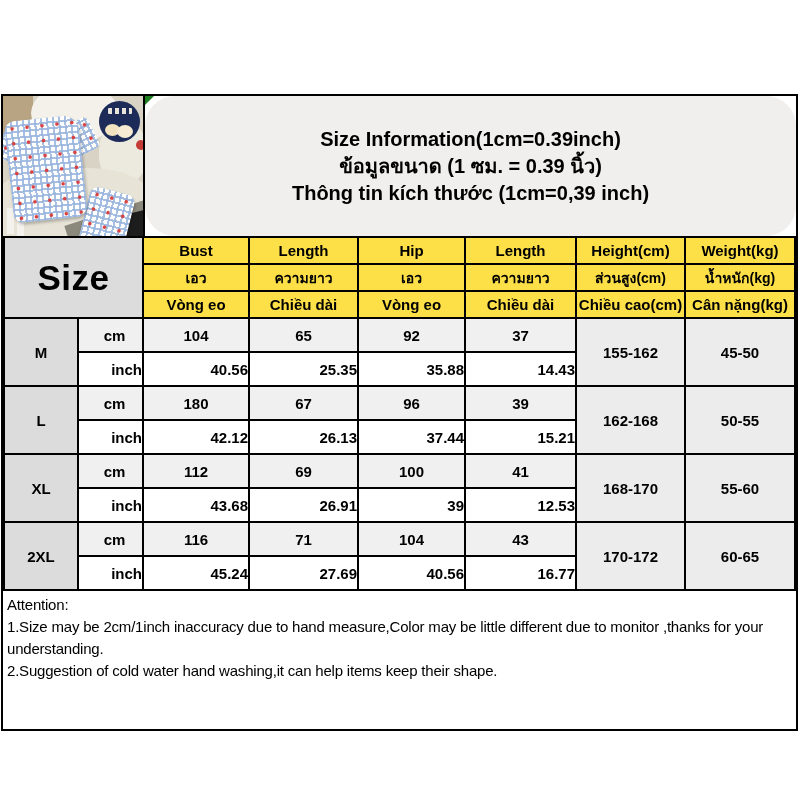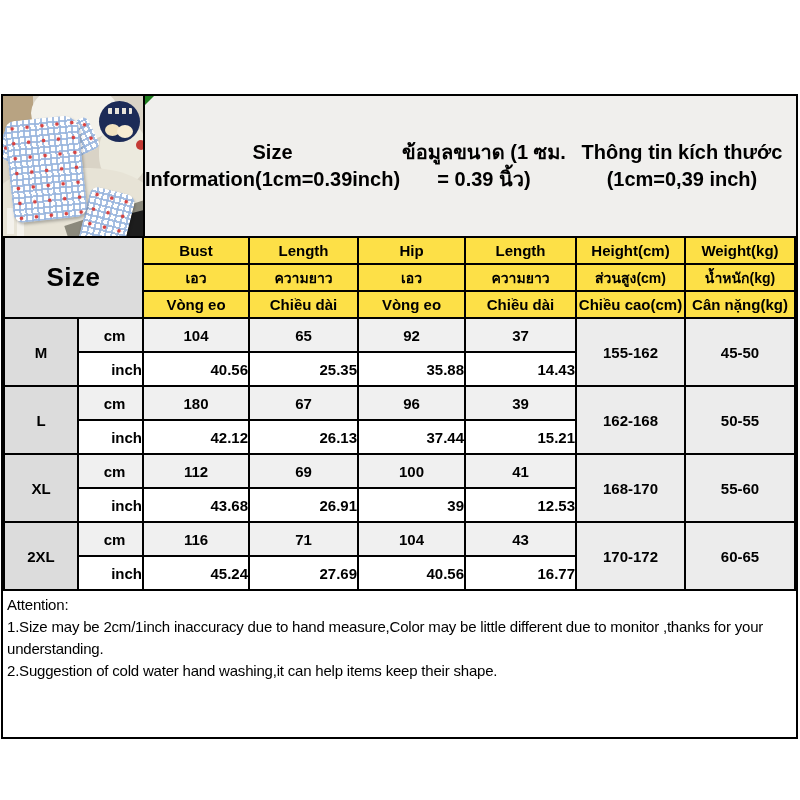--- a/index.html
+++ b/index.html
@@ -29,42 +29,42 @@
   .pj-sleeve-r{position:absolute;left:64px;top:24px;width:28px;height:34px;border-radius:6px;transform:rotate(-26deg);}
   .pj-pants{position:absolute;left:80px;top:94px;width:46px;height:66px;border-radius:9px;
             transform:rotate(14deg);box-shadow:1px 2px 3px rgba(0,0,0,.25);}
   .badge{position:absolute;right:3px;top:5px;width:41px;height:41px;border-radius:50%;background:#1c2b57;}
   .badge .egg1{position:absolute;left:6px;bottom:6px;width:15px;height:12px;border-radius:50%;background:#f1e2c0;}
   .badge .egg2{position:absolute;left:18px;bottom:4px;width:16px;height:13px;border-radius:50%;background:#f7ecd3;}
   .badge .script{position:absolute;left:9px;top:7px;width:24px;height:6px;background:
       repeating-linear-gradient(90deg,#e8e4da 0 4px,rgba(0,0,0,0) 4px 7px);border-radius:1px;}
   .cherry{position:absolute;right:-3px;top:44px;width:10px;height:10px;border-radius:50%;background:#c43b35;}
 
-  .title-box{position:relative;flex:1;background:#f0efed;display:flex;
-             justify-content:center;align-items:center;text-align:center;}
+  .title-box{position:relative;flex:1;background:#f0efed;display:flex;flex-direction:column;
+             justify-content:center;align-items:center;text-align:center;border-radius:30px;}
   .title-box .t{font-weight:bold;font-size:20px;line-height:27px;}
   .artifact{position:absolute;left:0;top:0;width:0;height:0;
             border-top:9px solid #1e7d1e;border-right:9px solid rgba(0,0,0,0);}
 
   
   table{border-collapse:collapse;width:100%;table-layout:fixed;}
   td{border:2px solid #000;text-align:center;vertical-align:middle;font-weight:bold;
      padding:0;overflow:hidden;white-space:nowrap;}
   thead td{background:#fde047;height:25px;font-size:15px;}
   td.th-thai{font-size:14px;}
-  .size-head{background:#dcdcdc;font-size:26px;letter-spacing:.5px;}
+  .size-head{background:#dcdcdc;font-size:35px;letter-spacing:.5px;}
   .sz{background:#dcdcdc;font-size:19px;}
   .unit{font-size:15px;padding-left:8px;}
   .cm-row td{background:#f0f0f0;height:32px;font-size:15px;}
   .inch-row td{background:#ffffff;height:32px;font-size:15px;text-align:right;}
   .cm-row td.sz{background:#dcdcdc;}
   td.merged{background:#ececec;font-size:15px;}
 
   
-  .attention{height:131px;background:#fff;padding:3px 5px 12px 4px;font-size:15px;line-height:22px;
+  .attention{height:131px;background:#fff;padding:3px 5px 4px 4px;font-size:15px;line-height:22px;
              letter-spacing:-0.2px;font-weight:normal;}
 </style>
 </head>
 <body>
 
 <div class="page">
   <div class="container">
 
     <div class="top-row">
       <div class="photo">

